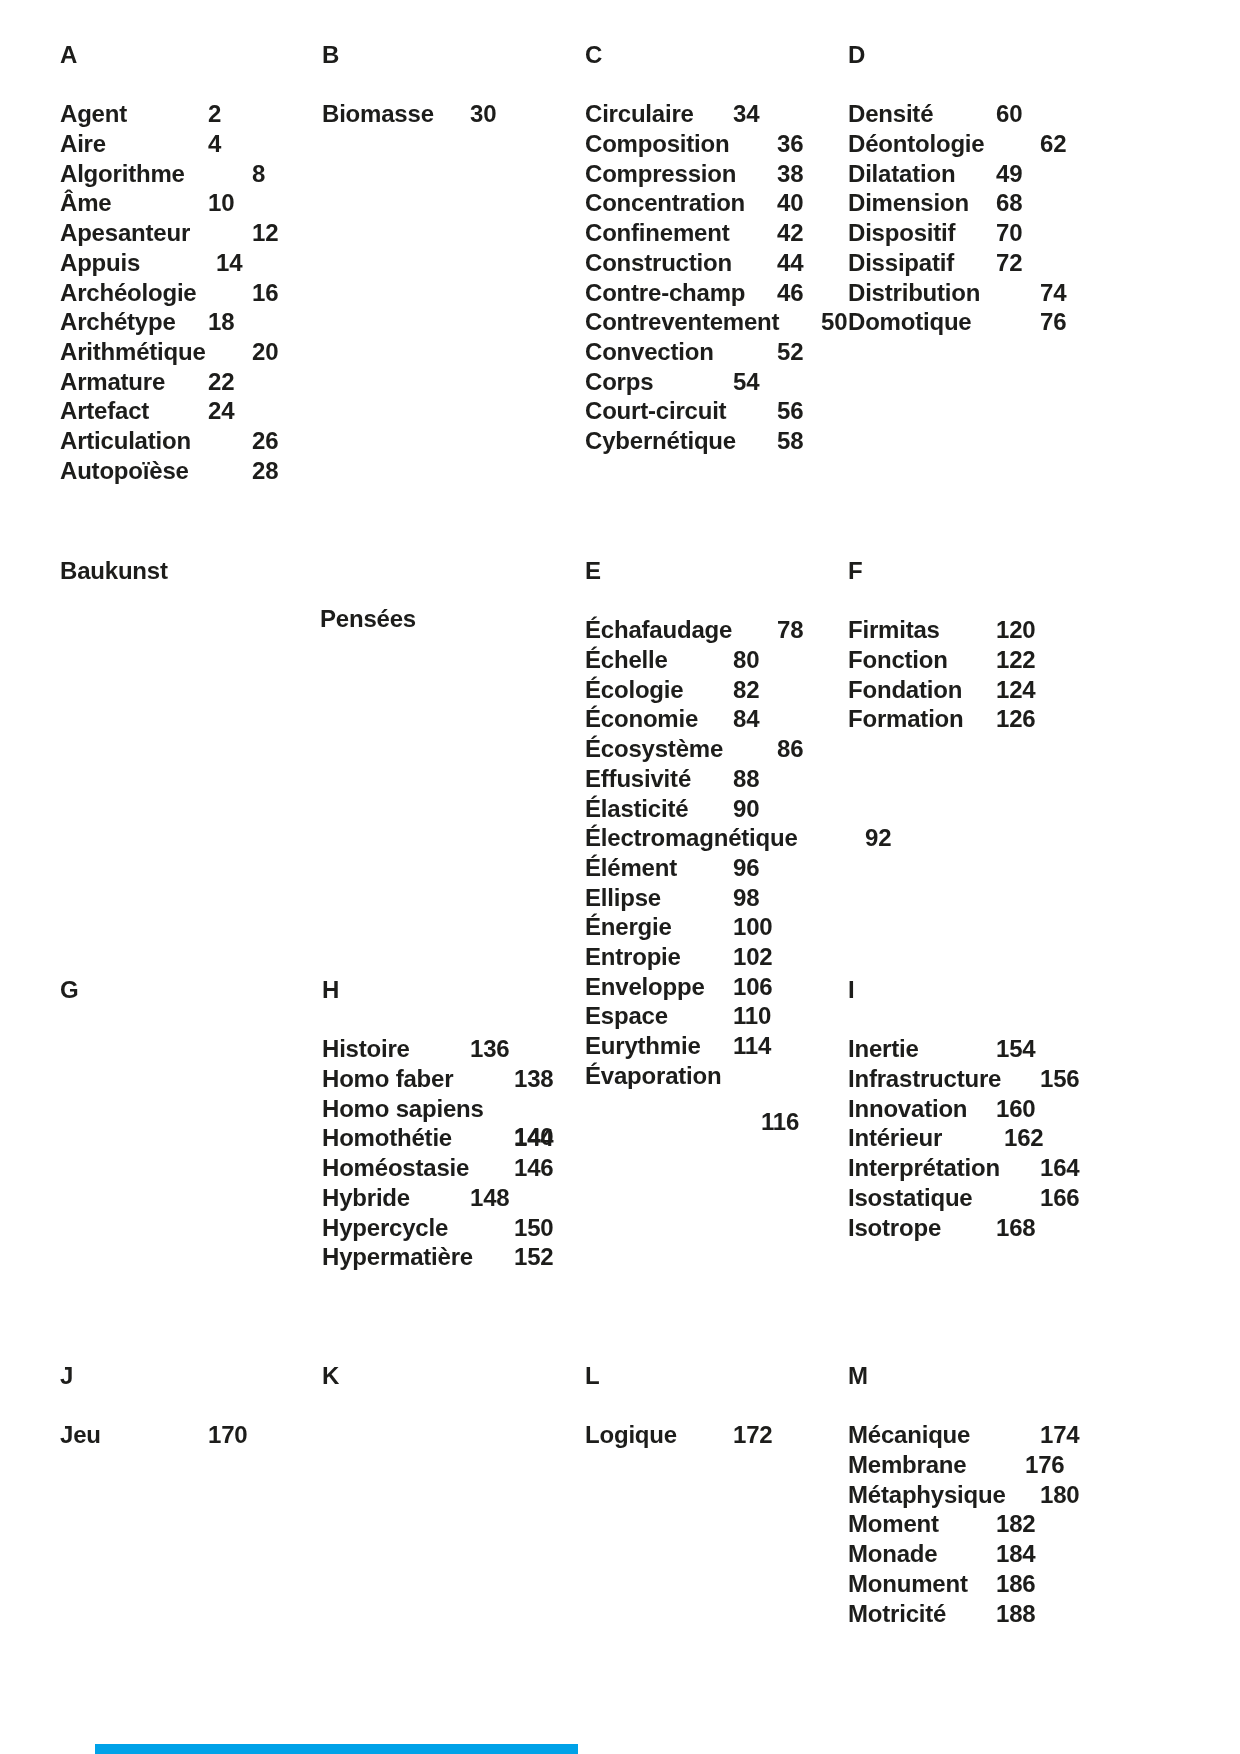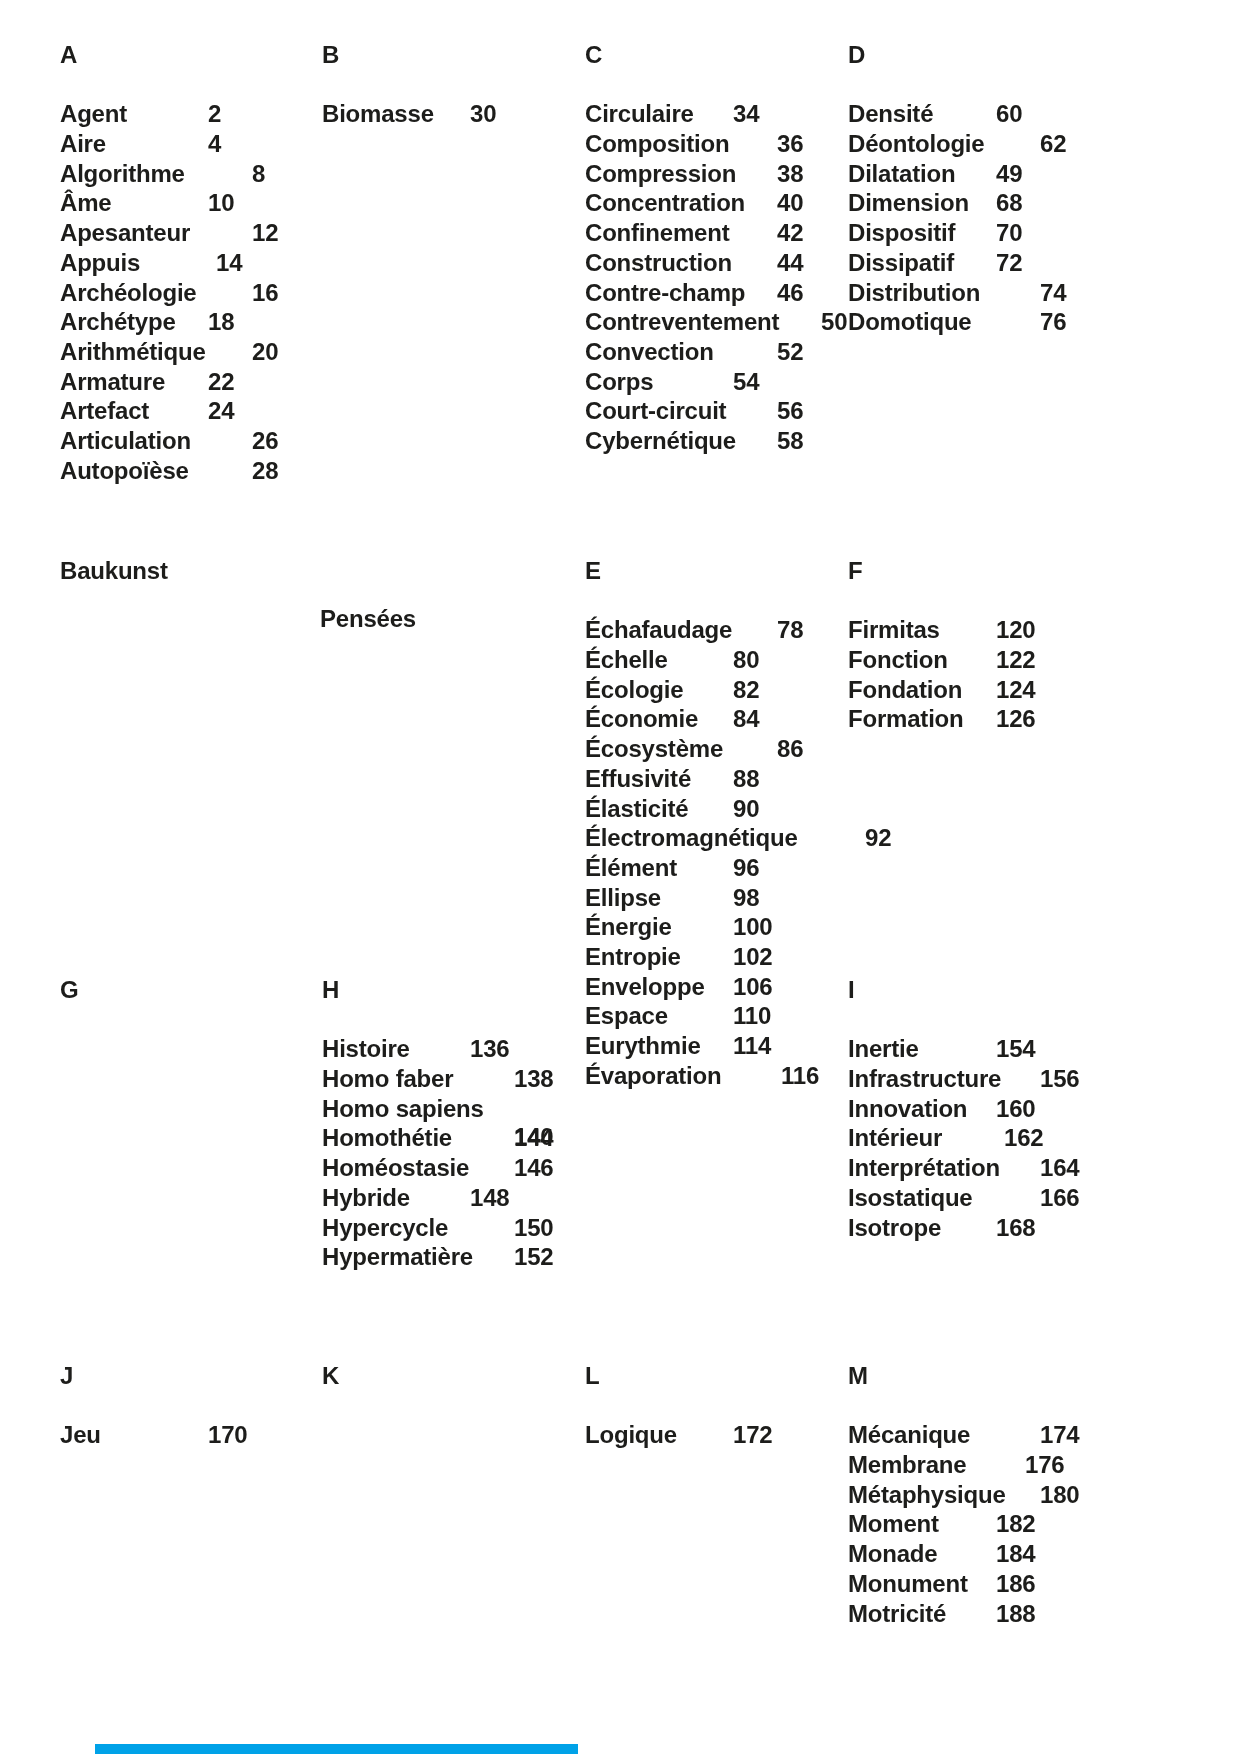--- a/index.html
+++ b/index.html
@@ -106,21 +106,21 @@
         <div class="entry"><span class="term">Effusivité</span><span class="pagenum" style="left: 148px;">88</span></div>
         <div class="entry"><span class="term">Élasticité</span><span class="pagenum" style="left: 148px;">90</span></div>
         <div class="entry"><span class="term">Électromagnétique</span><span class="pagenum" style="left: 280px;">92</span></div>
         <div class="entry"><span class="term">Élément</span><span class="pagenum" style="left: 148px;">96</span></div>
         <div class="entry"><span class="term">Ellipse</span><span class="pagenum" style="left: 148px;">98</span></div>
         <div class="entry"><span class="term">Énergie</span><span class="pagenum" style="left: 148px;">100</span></div>
         <div class="entry"><span class="term">Entropie</span><span class="pagenum" style="left: 148px;">102</span></div>
         <div class="entry"><span class="term">Enveloppe</span><span class="pagenum" style="left: 148px;">106</span></div>
         <div class="entry"><span class="term">Espace</span><span class="pagenum" style="left: 148px;">110</span></div>
         <div class="entry"><span class="term">Eurythmie</span><span class="pagenum" style="left: 148px;">114</span></div>
-        <div class="entry"><span class="term">Évaporation</span><span class="pagenum" style="left: 196px;">116</span></div>
+        <div class="entry"><span class="term">Évaporation</span><span class="pagenum" style="left: 176px; margin-top: 46px;">116</span></div>
       </div>
     </div>
     <div class="section" style="left: 848px; top: 556px;">
       <div class="letter">F</div>
       <div class="entries">
         <div class="entry"><span class="term">Firmitas</span><span class="pagenum" style="left: 148px;">120</span></div>
         <div class="entry"><span class="term">Fonction</span><span class="pagenum" style="left: 148px;">122</span></div>
         <div class="entry"><span class="term">Fondation</span><span class="pagenum" style="left: 148px;">124</span></div>
         <div class="entry"><span class="term">Formation</span><span class="pagenum" style="left: 148px;">126</span></div>
       </div>

